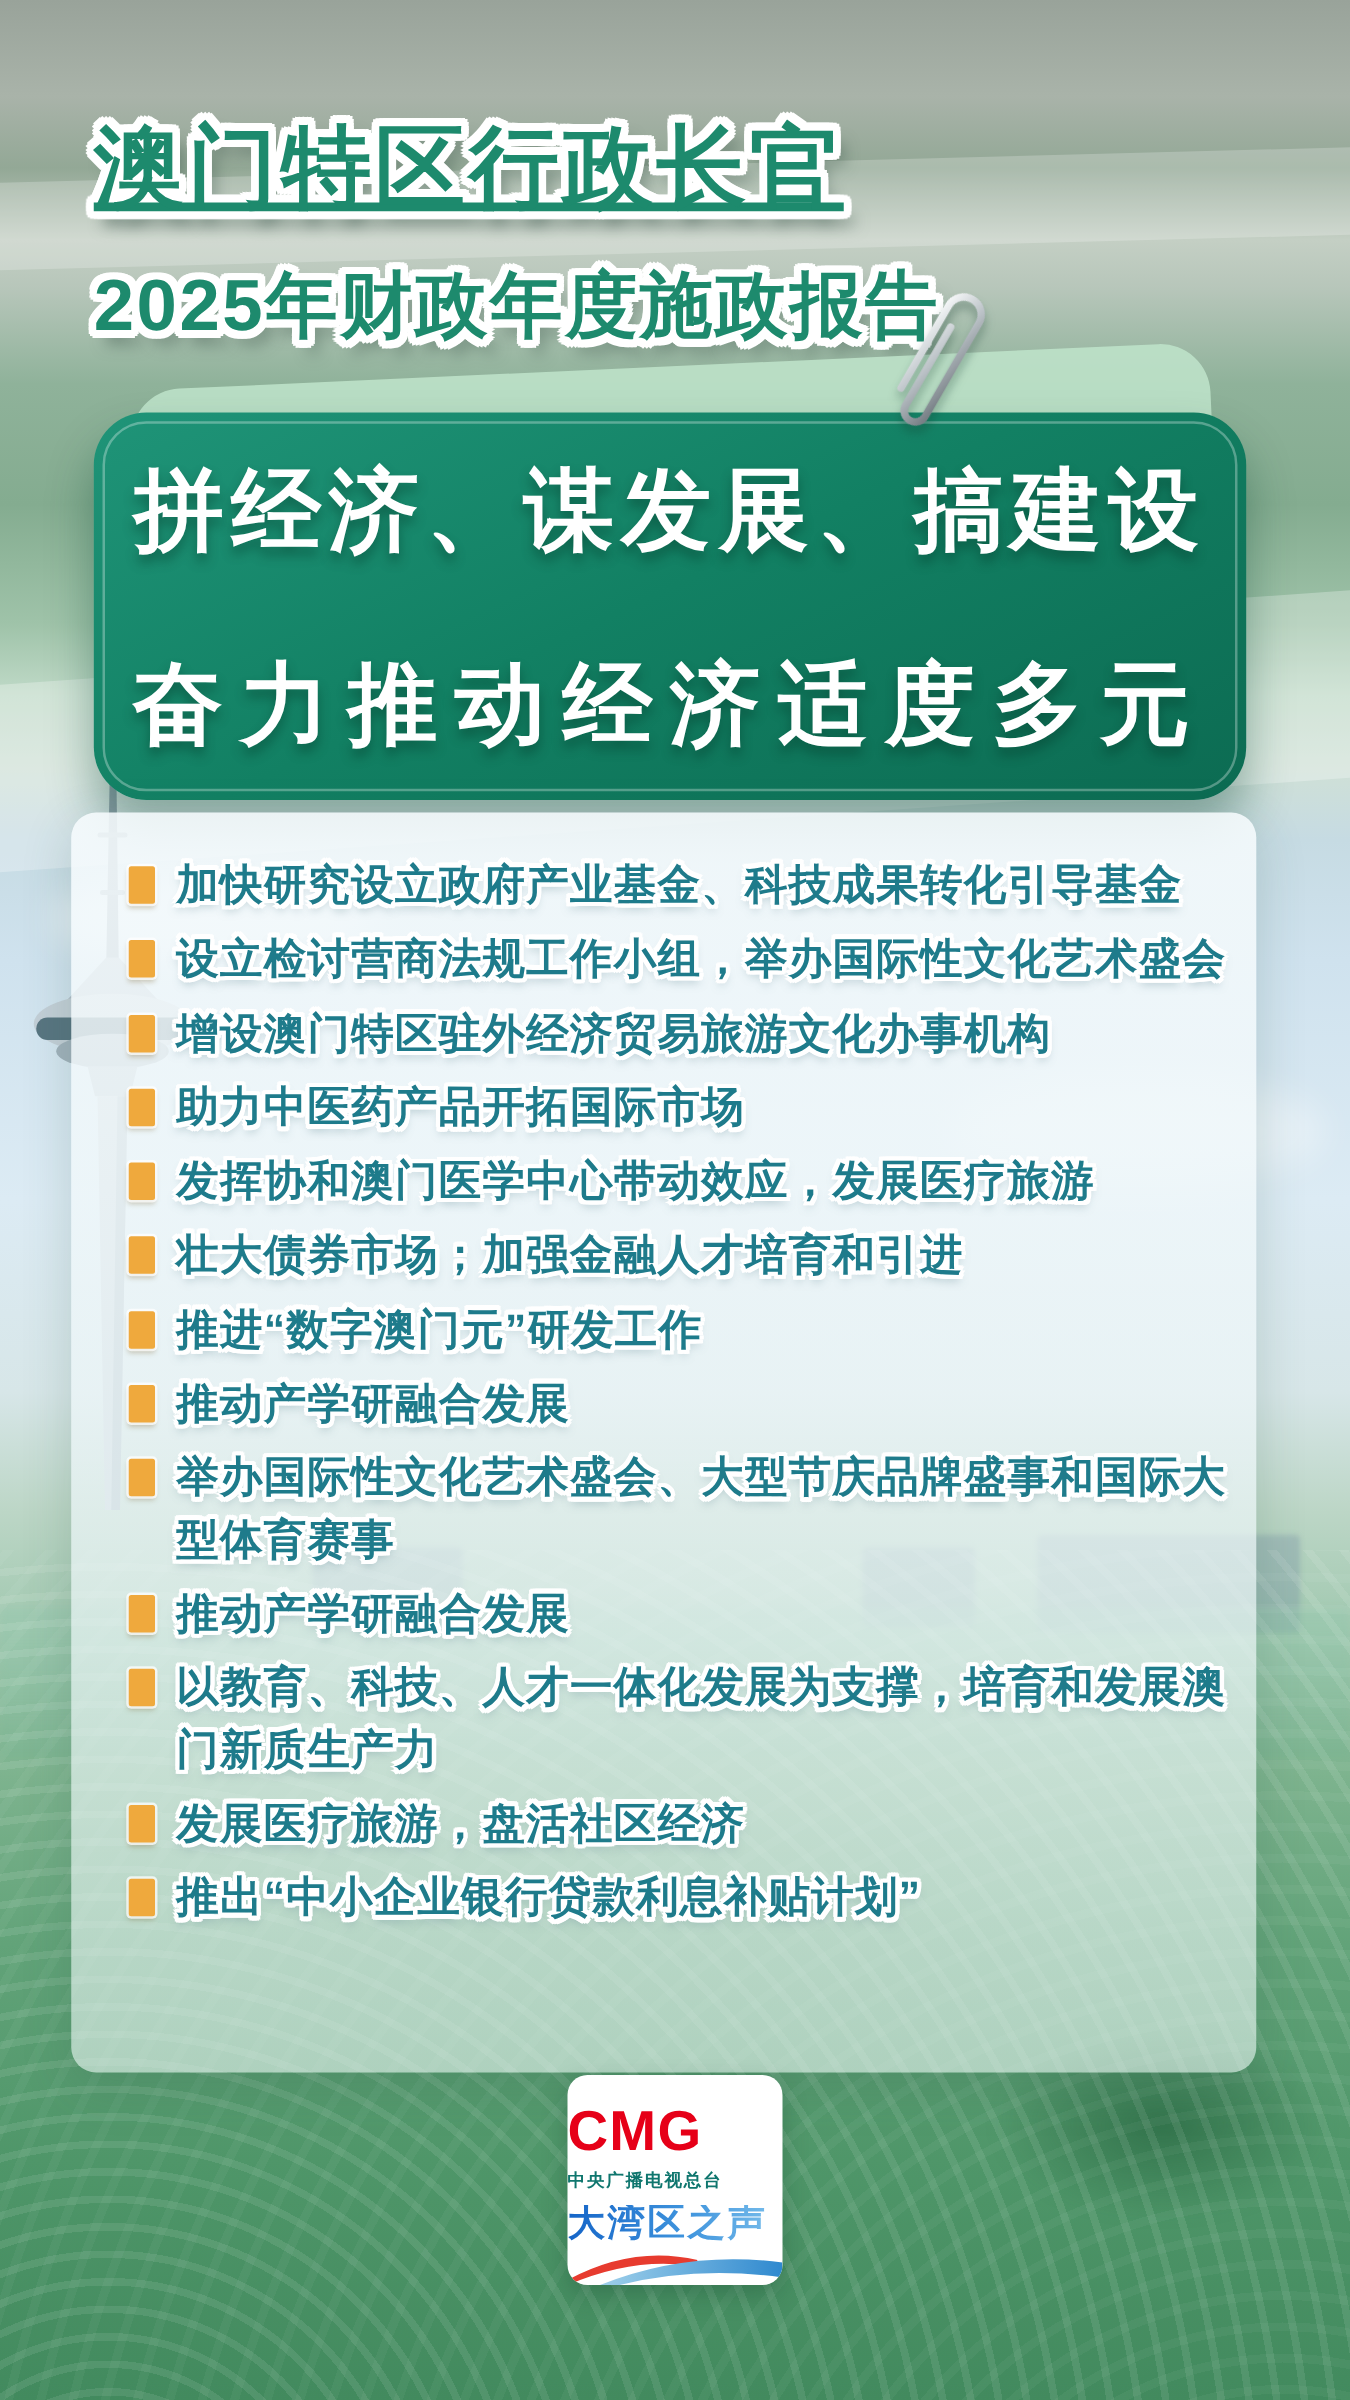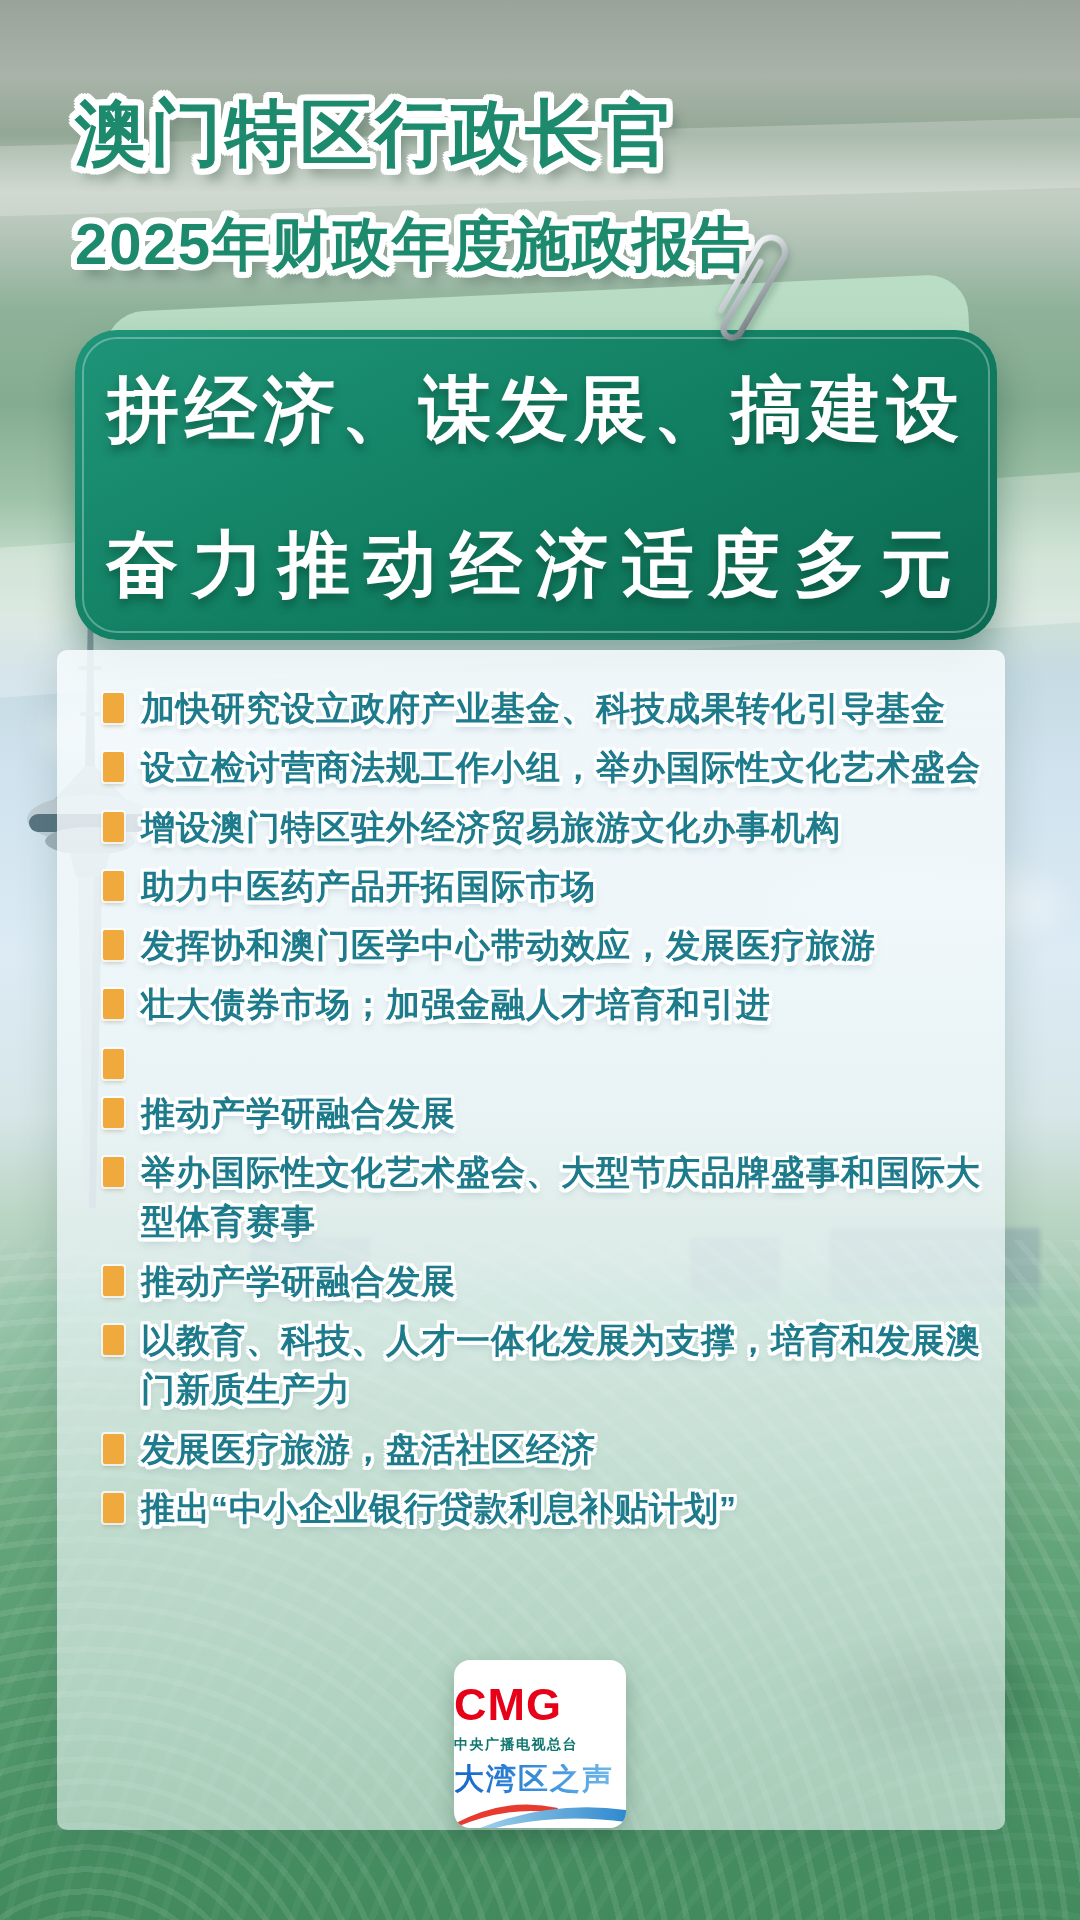--- a/index.html
+++ b/index.html
@@ -32,21 +32,21 @@
     background:linear-gradient(180deg,rgba(150,200,175,0.45),rgba(110,175,140,0.25));filter:blur(3px);}
   .trees{position:absolute;right:-30px;top:1600px;width:360px;height:200px;filter:blur(7px);
     background:radial-gradient(closest-side,rgba(25,85,50,0.55),rgba(25,85,50,0) 75%);}
   .rings{position:absolute;left:0;top:1240px;width:1080px;height:680px;opacity:.55;
     background:
       repeating-radial-gradient(circle at 8% 118%,rgba(255,255,255,0) 0 16px,rgba(255,255,255,0.16) 16px 22px),
       repeating-radial-gradient(circle at 95% 135%,rgba(255,255,255,0) 0 18px,rgba(255,255,255,0.07) 18px 25px);}
   
   .title,.subtitle{position:absolute;left:75px;font-weight:800;
     color:var(--c-title-green,#1d8a6d);white-space:nowrap;}
-  .title{top:86px;font-size:72px;letter-spacing:3px;}
+  .title{top:86px;font-size:72px;letter-spacing:3px;text-decoration:underline;}
   .subtitle{top:206px;font-size:58px;letter-spacing:2px;}
   .outline-big{text-shadow:
     -5px -5px 0 #fff,5px -5px 0 #fff,-5px 5px 0 #fff,5px 5px 0 #fff,
     -6px 0 0 #fff,6px 0 0 #fff,0 -6px 0 #fff,0 6px 0 #fff,
     -3px -6px 0 #fff,3px -6px 0 #fff,-3px 6px 0 #fff,3px 6px 0 #fff,
     -6px -3px 0 #fff,6px -3px 0 #fff,-6px 3px 0 #fff,6px 3px 0 #fff,
     8px 11px 12px rgba(60,85,75,0.55);}
   
   .banner-back{position:absolute;left:108px;top:293px;width:864px;height:220px;
     border-radius:40px;background:rgba(190,226,201,0.88);transform:rotate(-2.6deg);}
@@ -57,21 +57,21 @@
     border:2px solid rgba(255,255,255,0.30);pointer-events:none;}
   .banner-inner{position:absolute;inset:0;display:flex;flex-direction:column;
     align-items:center;justify-content:center;gap:28px;padding-top:4px;}
   .headline{color:#fff;font-weight:800;font-size:72px;line-height:1.1;white-space:nowrap;
     text-shadow:0 6px 9px rgba(4,55,40,0.45);}
   .headline-1{letter-spacing:6px;}
   .headline-2{letter-spacing:14px;margin-top:48px;}
   .paperclip{position:absolute;left:714px;top:218px;width:72px;height:140px;
     transform:rotate(30deg);z-index:5;filter:drop-shadow(3px 5px 4px rgba(20,60,45,0.35));}
   
-  .card{position:absolute;left:57px;top:650px;width:948px;height:1180px;border-radius:10px;
+  .card{position:absolute;left:57px;top:650px;width:948px;height:1008px;border-radius:20px;
     background:linear-gradient(180deg,rgba(246,251,253,0.88) 0%,rgba(235,245,247,0.72) 55%,rgba(228,242,238,0.62) 100%);
     box-shadow:0 12px 40px rgba(50,90,75,0.20);}
   .list{position:absolute;left:46px;right:16px;top:34px;}
   .item{display:flex;align-items:flex-start;gap:17px;margin-bottom:10px;}
   .bullet{flex:0 0 auto;width:21px;height:30px;margin-top:9px;border-radius:2px;
     background:var(--c-bullet-orange,#efa93d);
     box-shadow:0 0 0 2px rgba(255,255,255,0.75),0 3px 4px rgba(130,110,60,0.35);}
   .item-text{font-size:34px;font-weight:800;line-height:1.45;letter-spacing:1px;
     color:var(--c-list-teal,#1e7b8b);}
   .outline-small{text-shadow:
@@ -165,20 +165,21 @@
       <div class="item">
         <span class="bullet"></span>
         <span class="item-text outline-small">发挥协和澳门医学中心带动效应，发展医疗旅游</span>
       </div>
       <div class="item">
         <span class="bullet"></span>
         <span class="item-text outline-small">壮大债券市场；加强金融人才培育和引进</span>
       </div>
       <div class="item">
         <span class="bullet"></span>
+        <span class="item-text outline-small">推进“数字澳门元”研发工作</span>
       </div>
       <div class="item">
         <span class="bullet"></span>
         <span class="item-text outline-small">推动产学研融合发展</span>
       </div>
       <div class="item">
         <span class="bullet"></span>
         <span class="item-text outline-small">举办国际性文化艺术盛会、大型节庆品牌盛事和国际大型体育赛事</span>
       </div>
       <div class="item">

